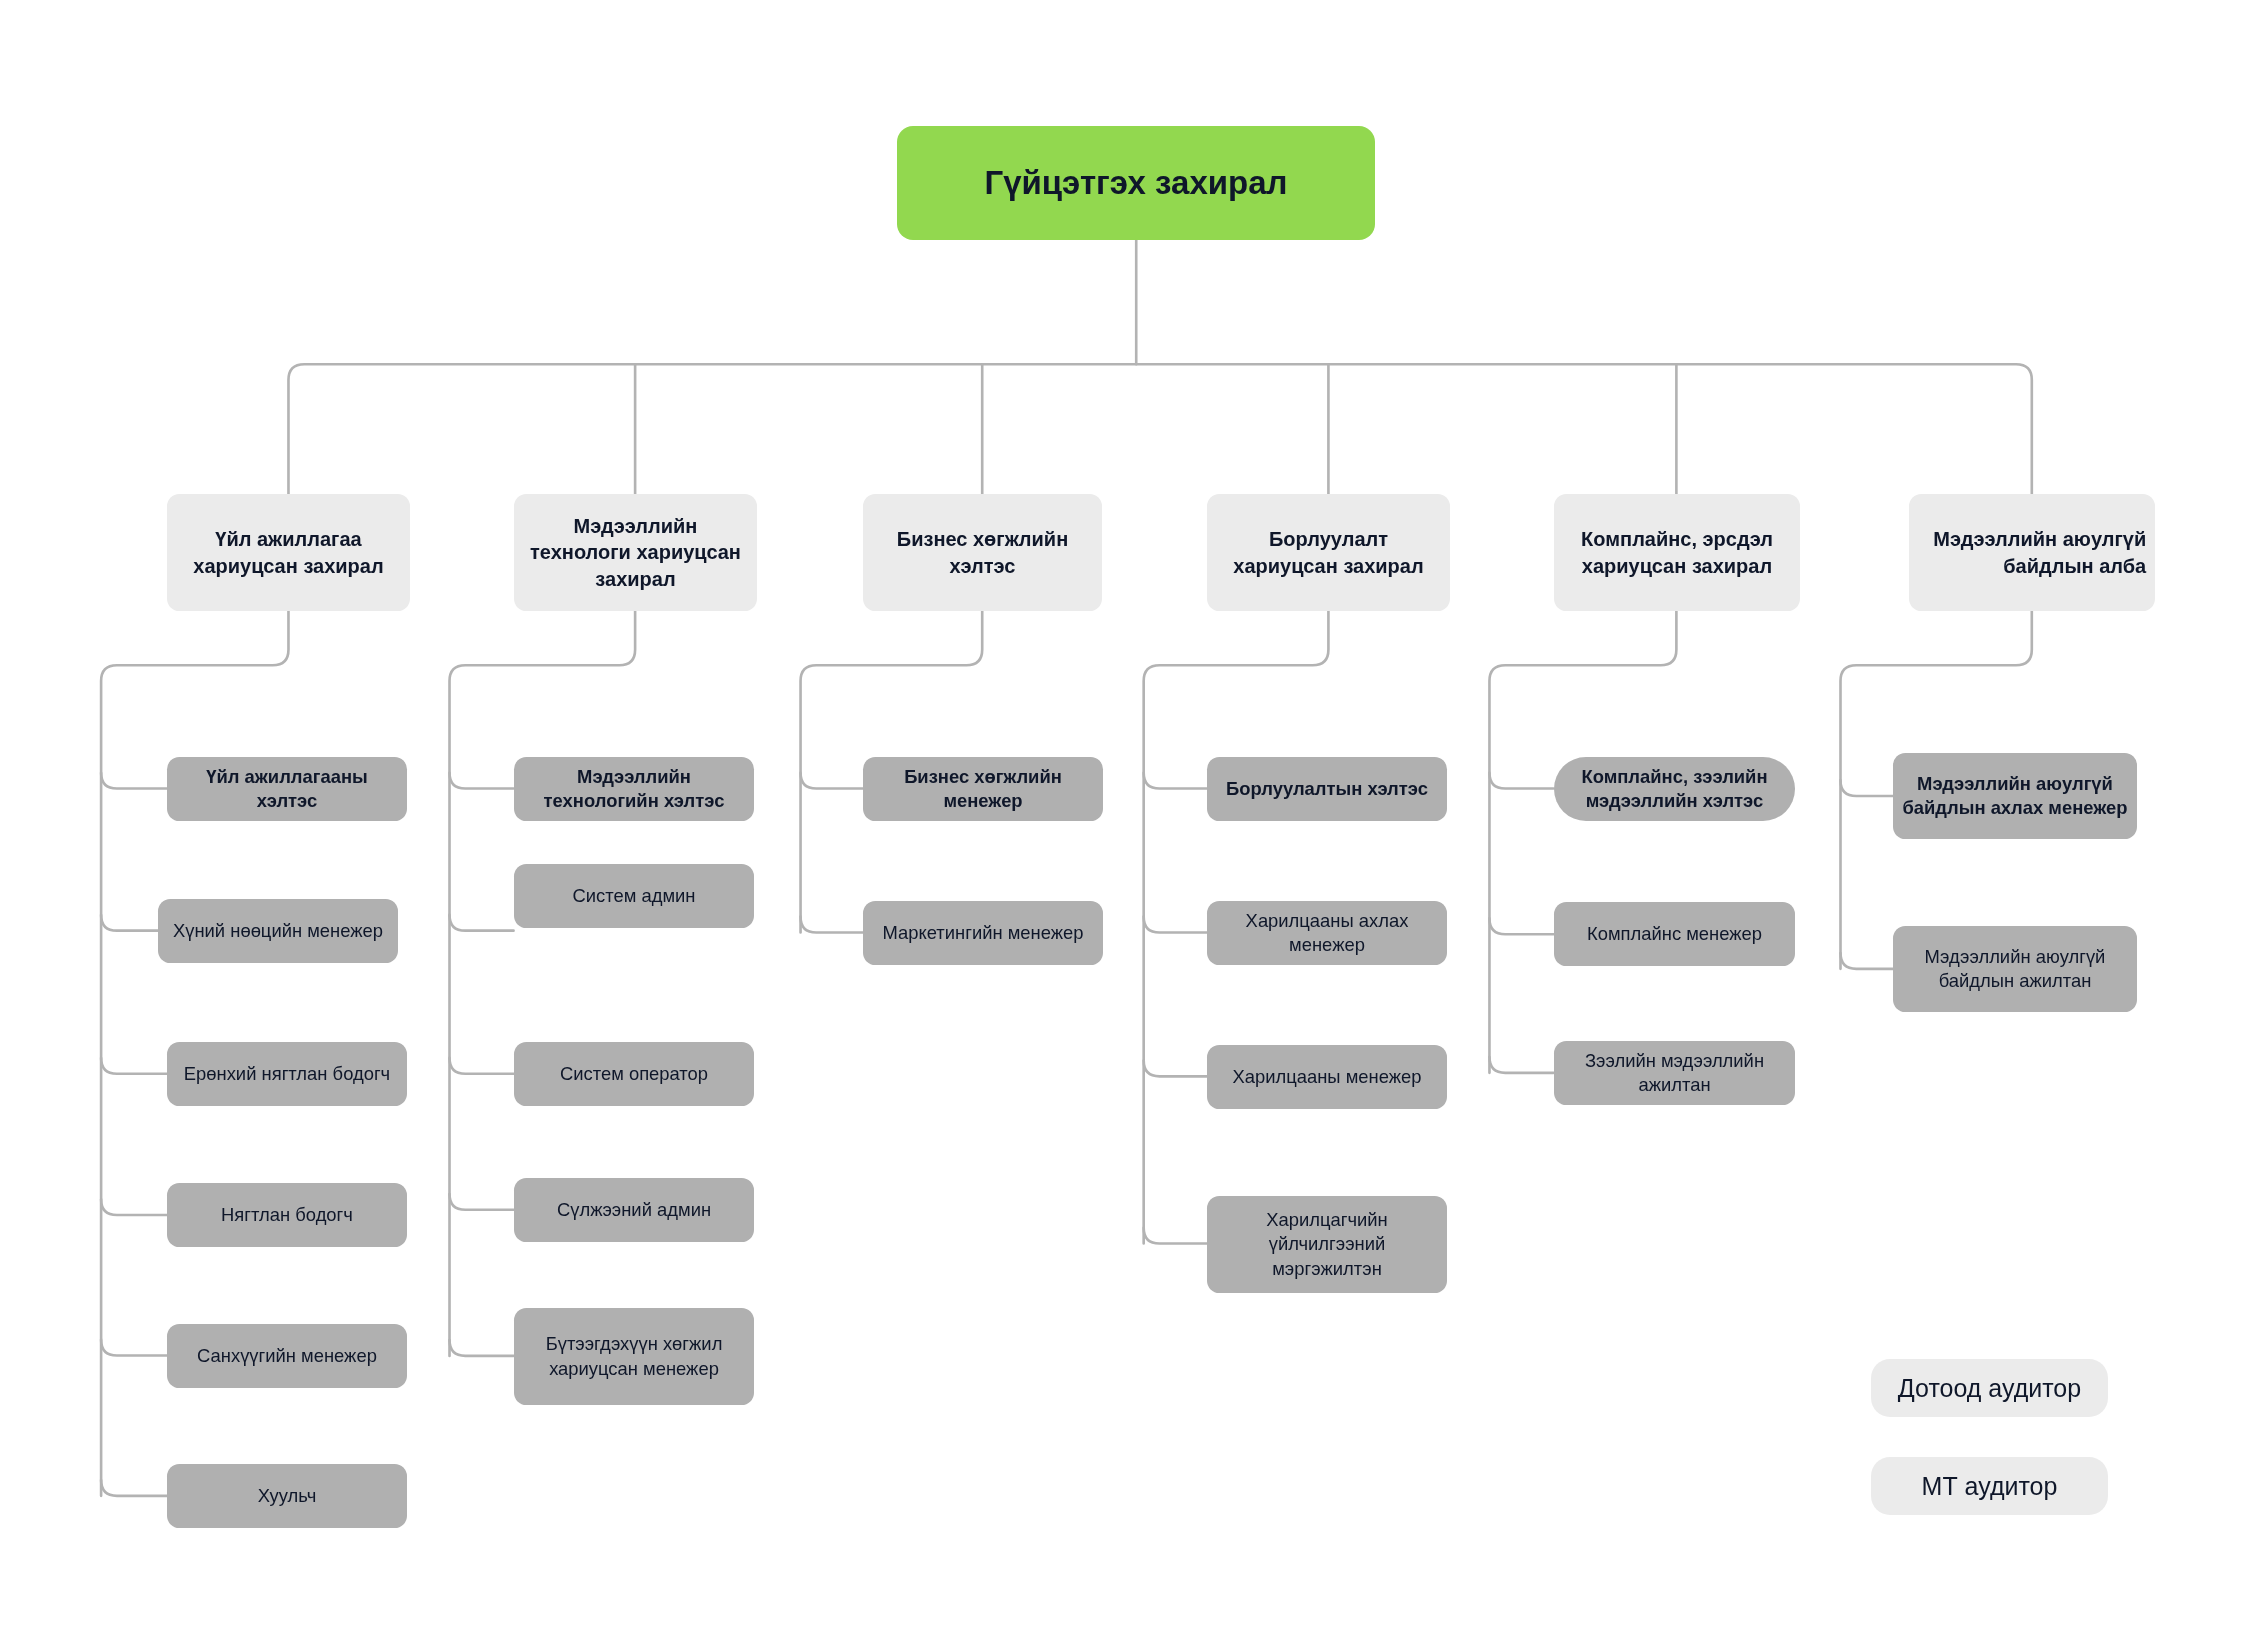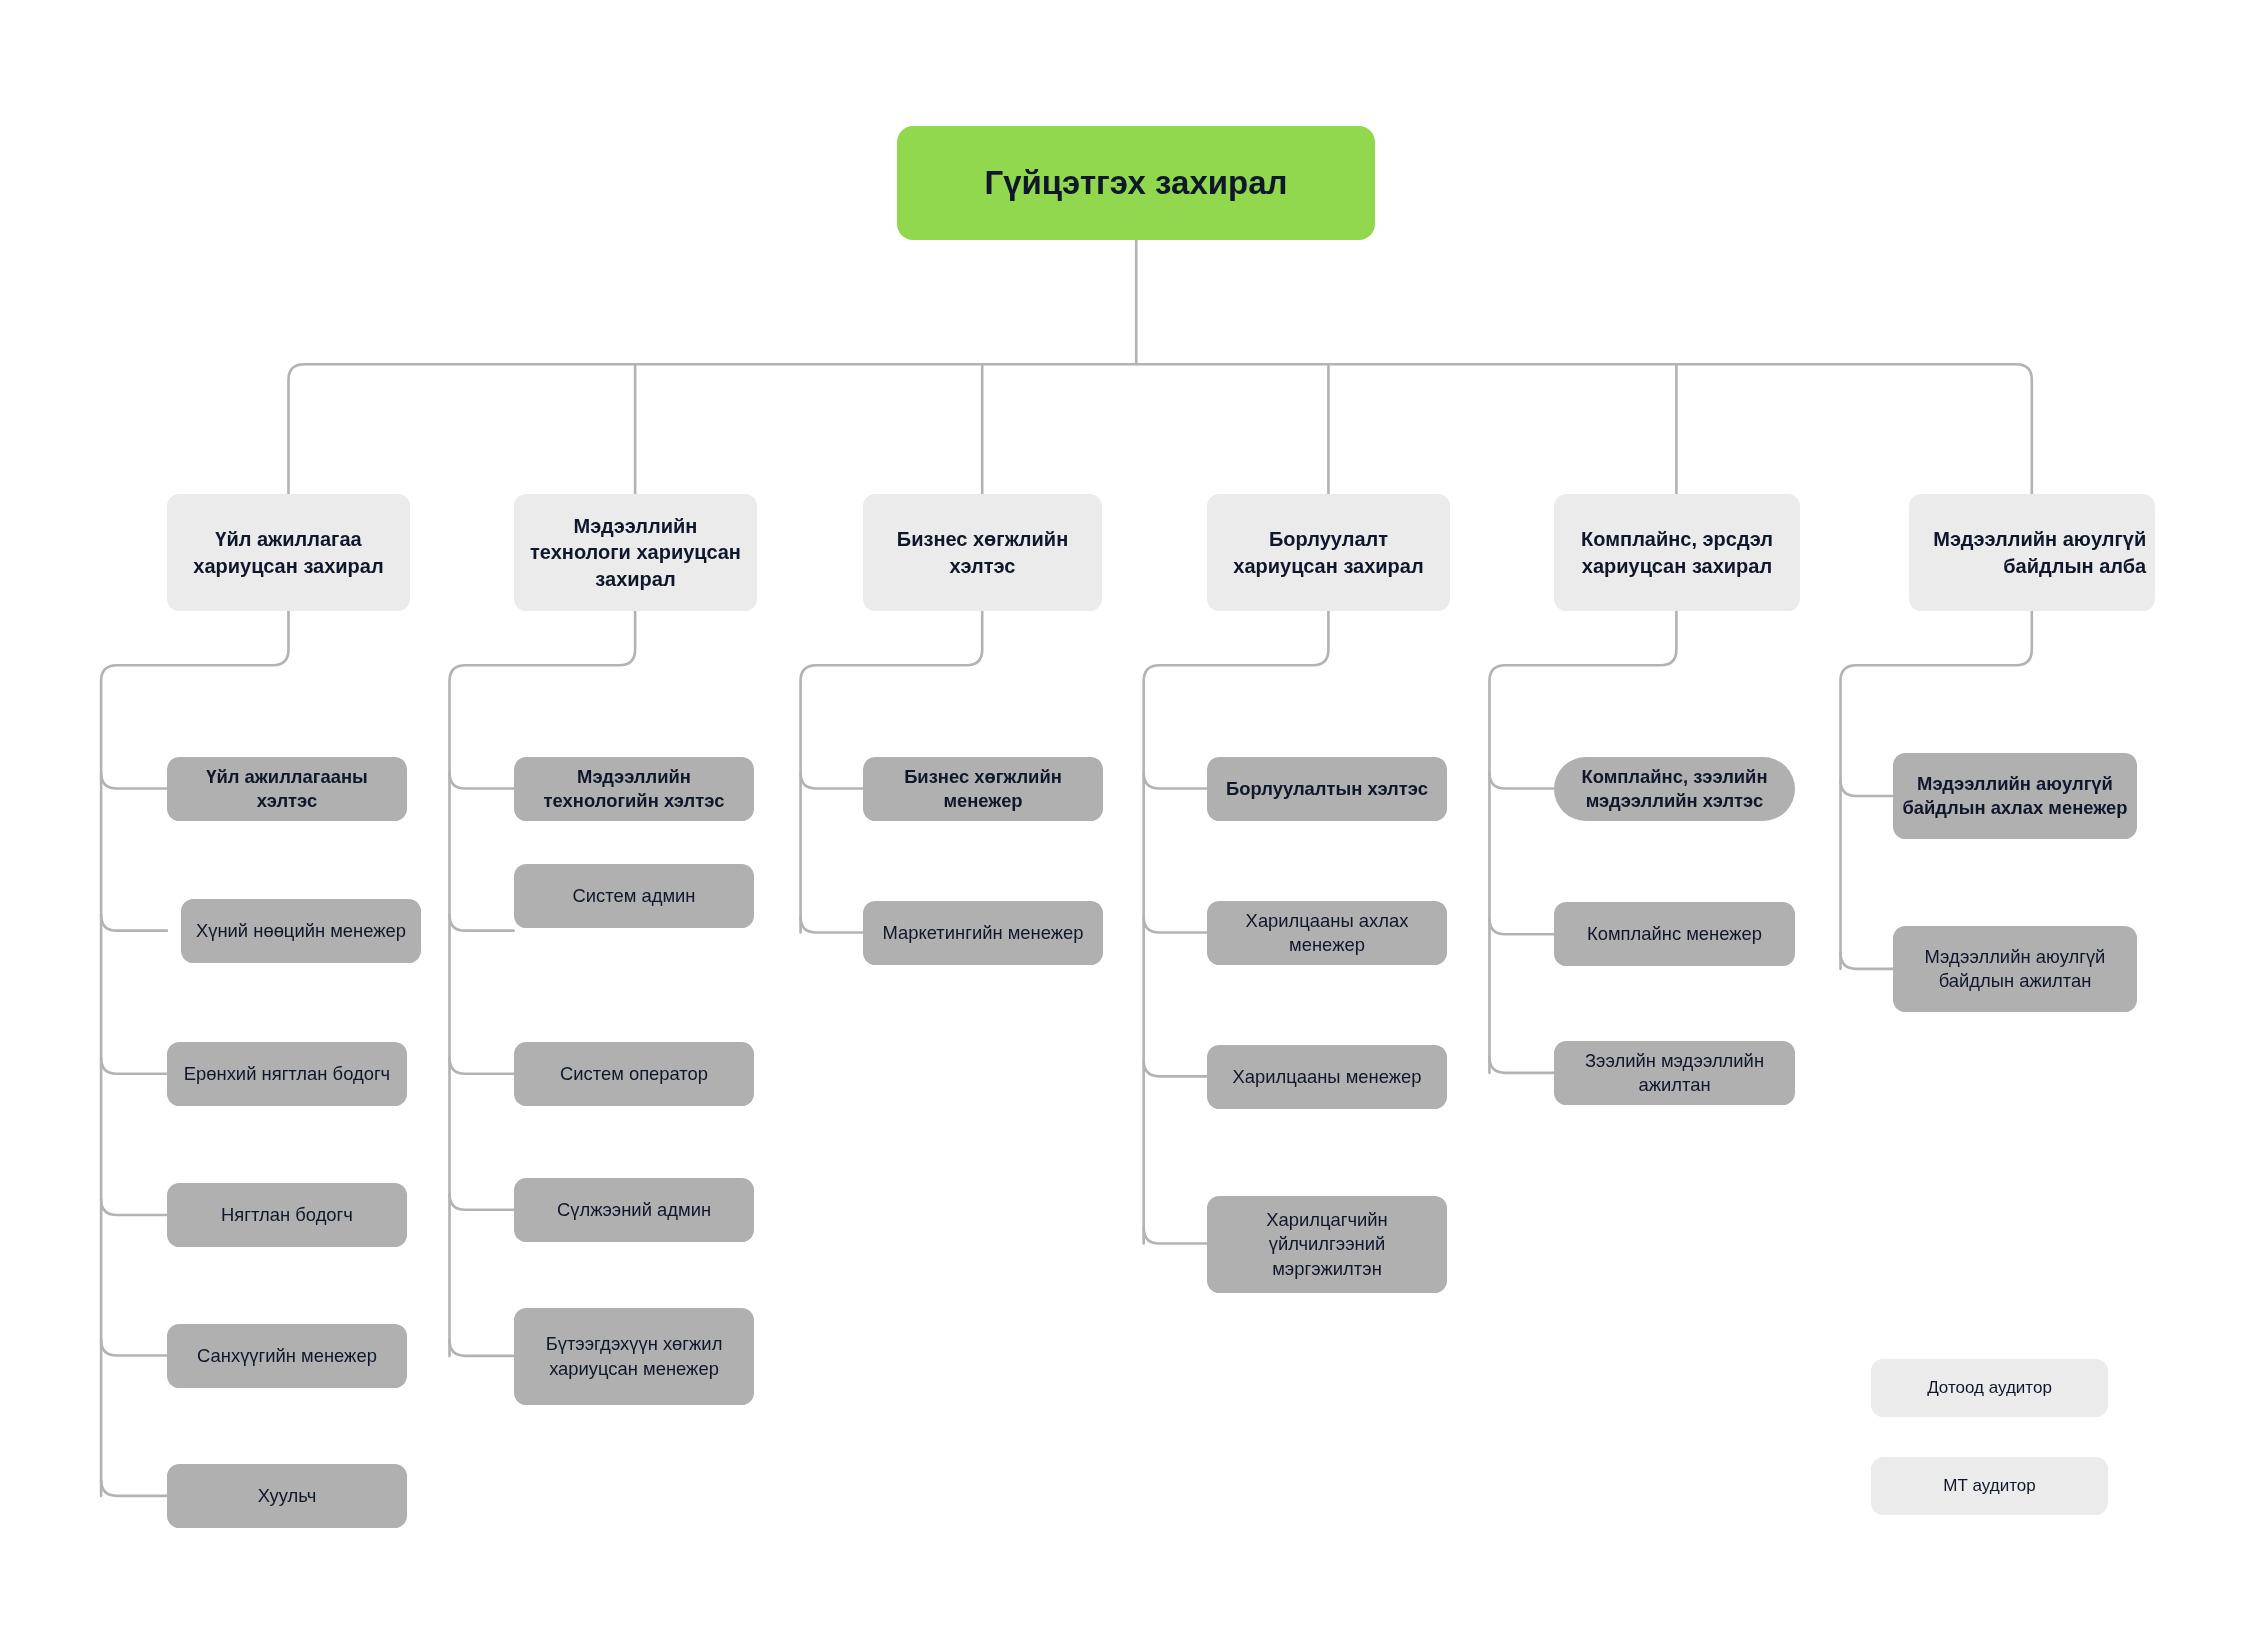--- a/index.html
+++ b/index.html
@@ -22,21 +22,21 @@
   .node-div{
     background:#ebebeb;font-size:20px;font-weight:bold;
   }
   .node-unit{
     background:#b0b0b0;font-size:18.4px;font-weight:bold;
   }
   .node-role{
     background:#b0b0b0;font-size:18.4px;font-weight:normal;
   }
   .node-aux{
-    background:#ebebeb;font-size:17px;font-weight:normal;
+    background:#ebebeb;font-size:25px;font-weight:normal;border-radius:19px;
   }
   .node span{display:block;width:100%;}
 </style>
 </head>
 <body>
 
 <div id="chart-canvas">
 
   <svg id="connector-layer" viewBox="0 0 2560 1879" xmlns="http://www.w3.org/2000/svg">
       <path d="M 1294.5 274 L 1294.5 415" fill="none" stroke="#b3b3b3" stroke-width="3" stroke-linecap="round"></path>
@@ -156,21 +156,21 @@
   <div class="node node-root" style="left:897px;top:126px;width:478px;height:114px;">
     <span>Гүйцэтгэх захирал</span>
   </div>
 
   <div class="node node-div" style="left:167px;top:494px;width:243px;height:117px;">
     <span>Үйл ажиллагаа хариуцсан захирал</span>
   </div>
   <div class="node node-unit" style="left:167px;top:757px;width:240px;height:64px;">
     <span>Үйл ажиллагааны хэлтэс</span>
   </div>
-  <div class="node node-role" style="left:181px;top:899px;width:240px;height:64px;">
+  <div class="node node-role" style="left:158px;top:899px;width:240px;height:64px;">
     <span>Хүний нөөцийн менежер</span>
   </div>
   <div class="node node-role" style="left:167px;top:1042px;width:240px;height:64px;">
     <span>Ерөнхий нягтлан бодогч</span>
   </div>
   <div class="node node-role" style="left:167px;top:1183px;width:240px;height:64px;">
     <span>Нягтлан бодогч</span>
   </div>
   <div class="node node-role" style="left:167px;top:1324px;width:240px;height:64px;">
     <span>Санхүүгийн менежер</span>

